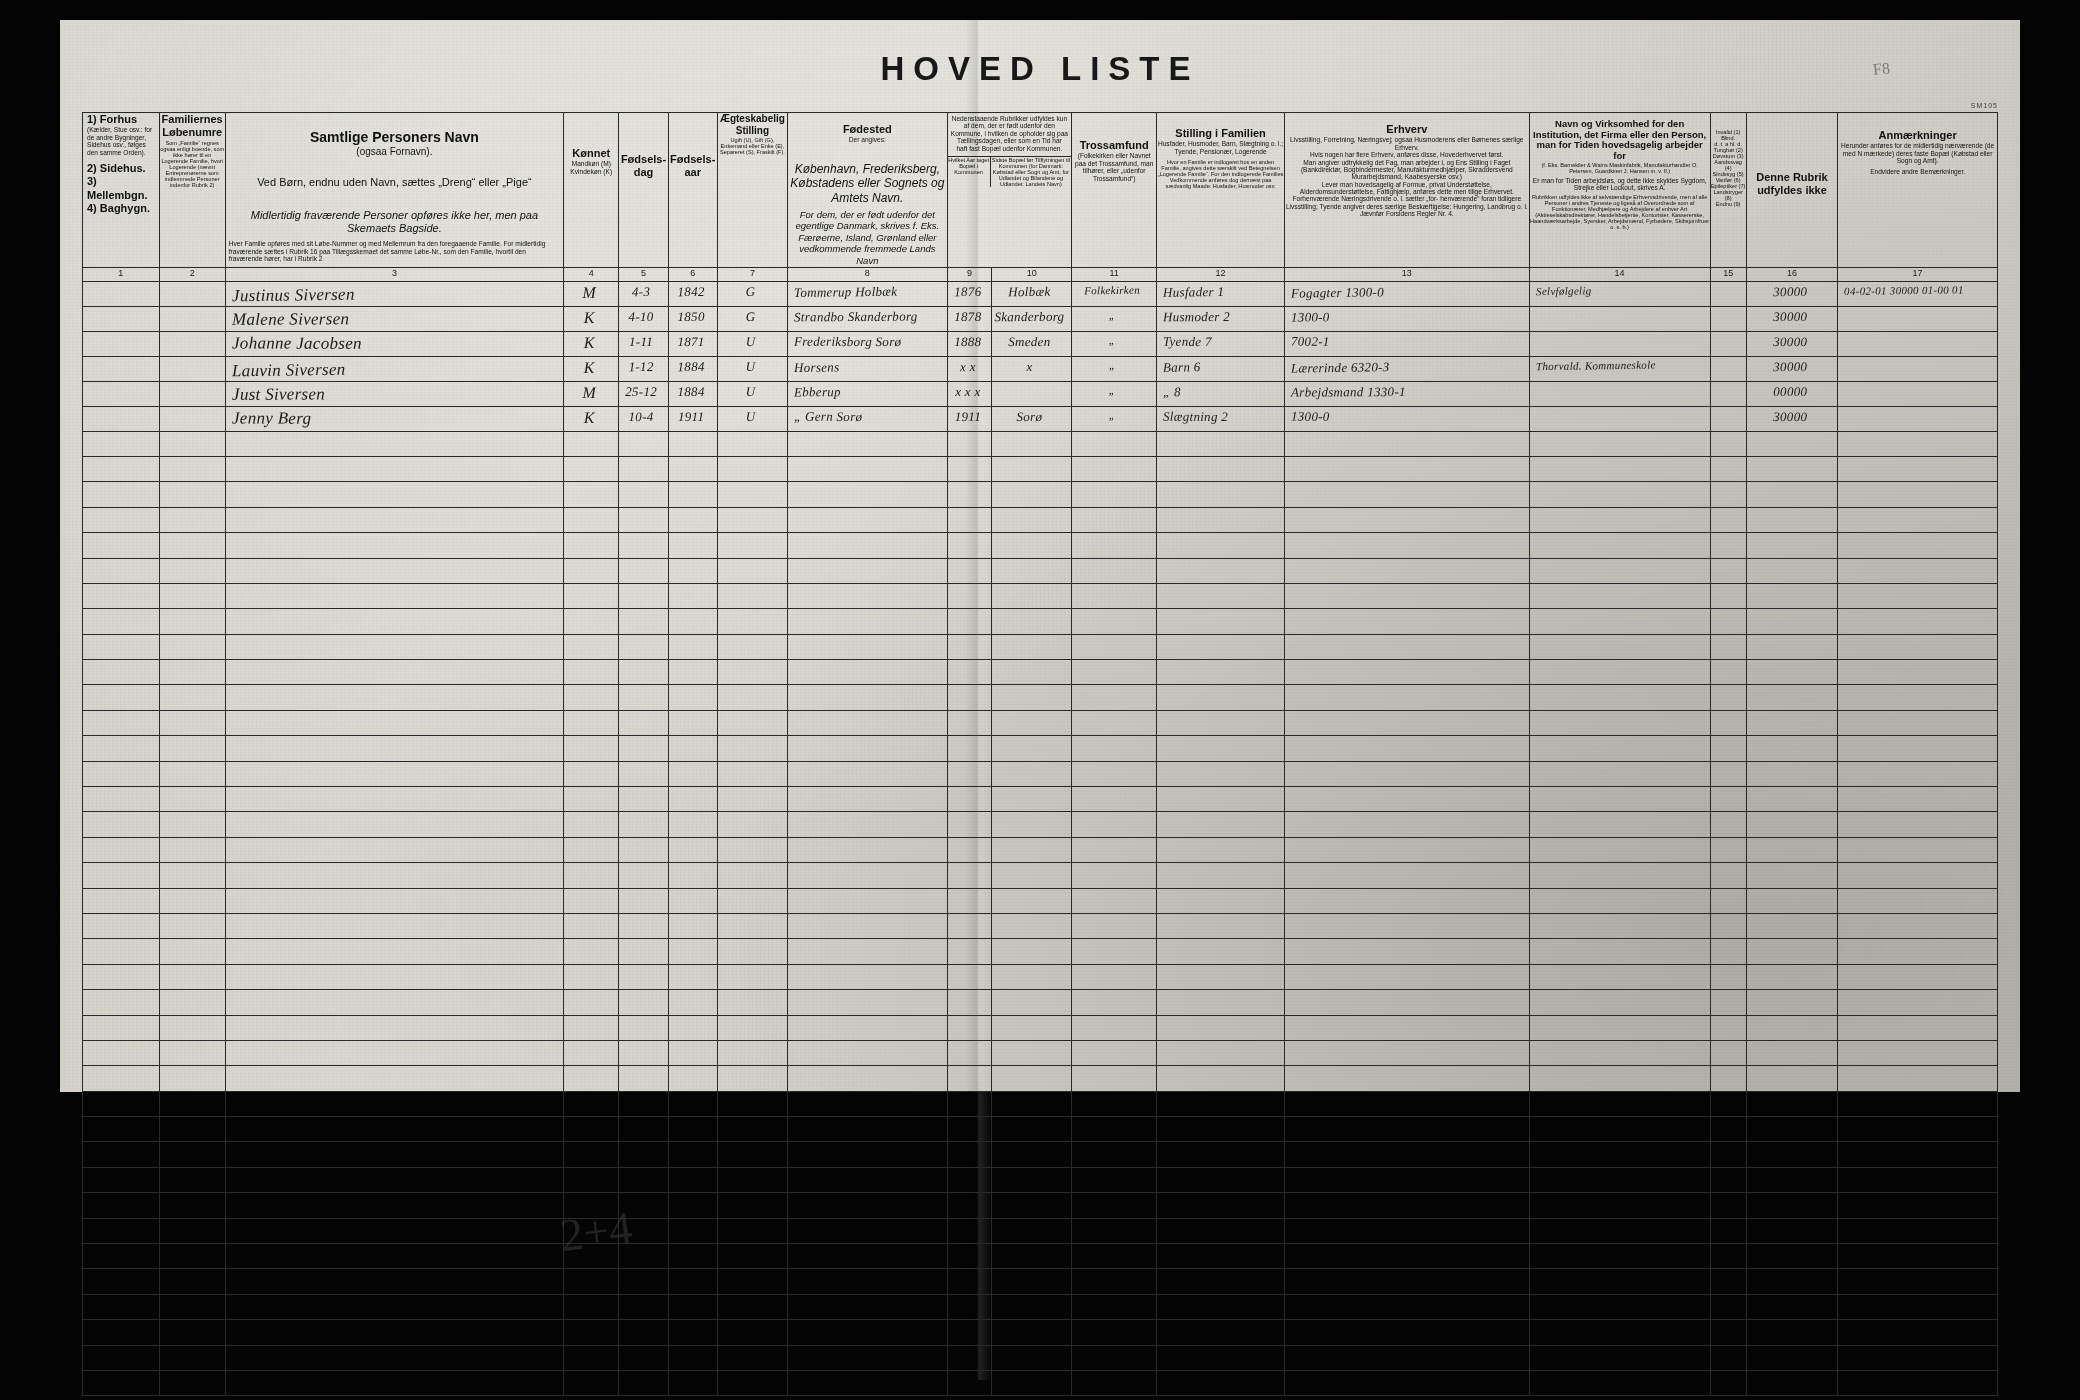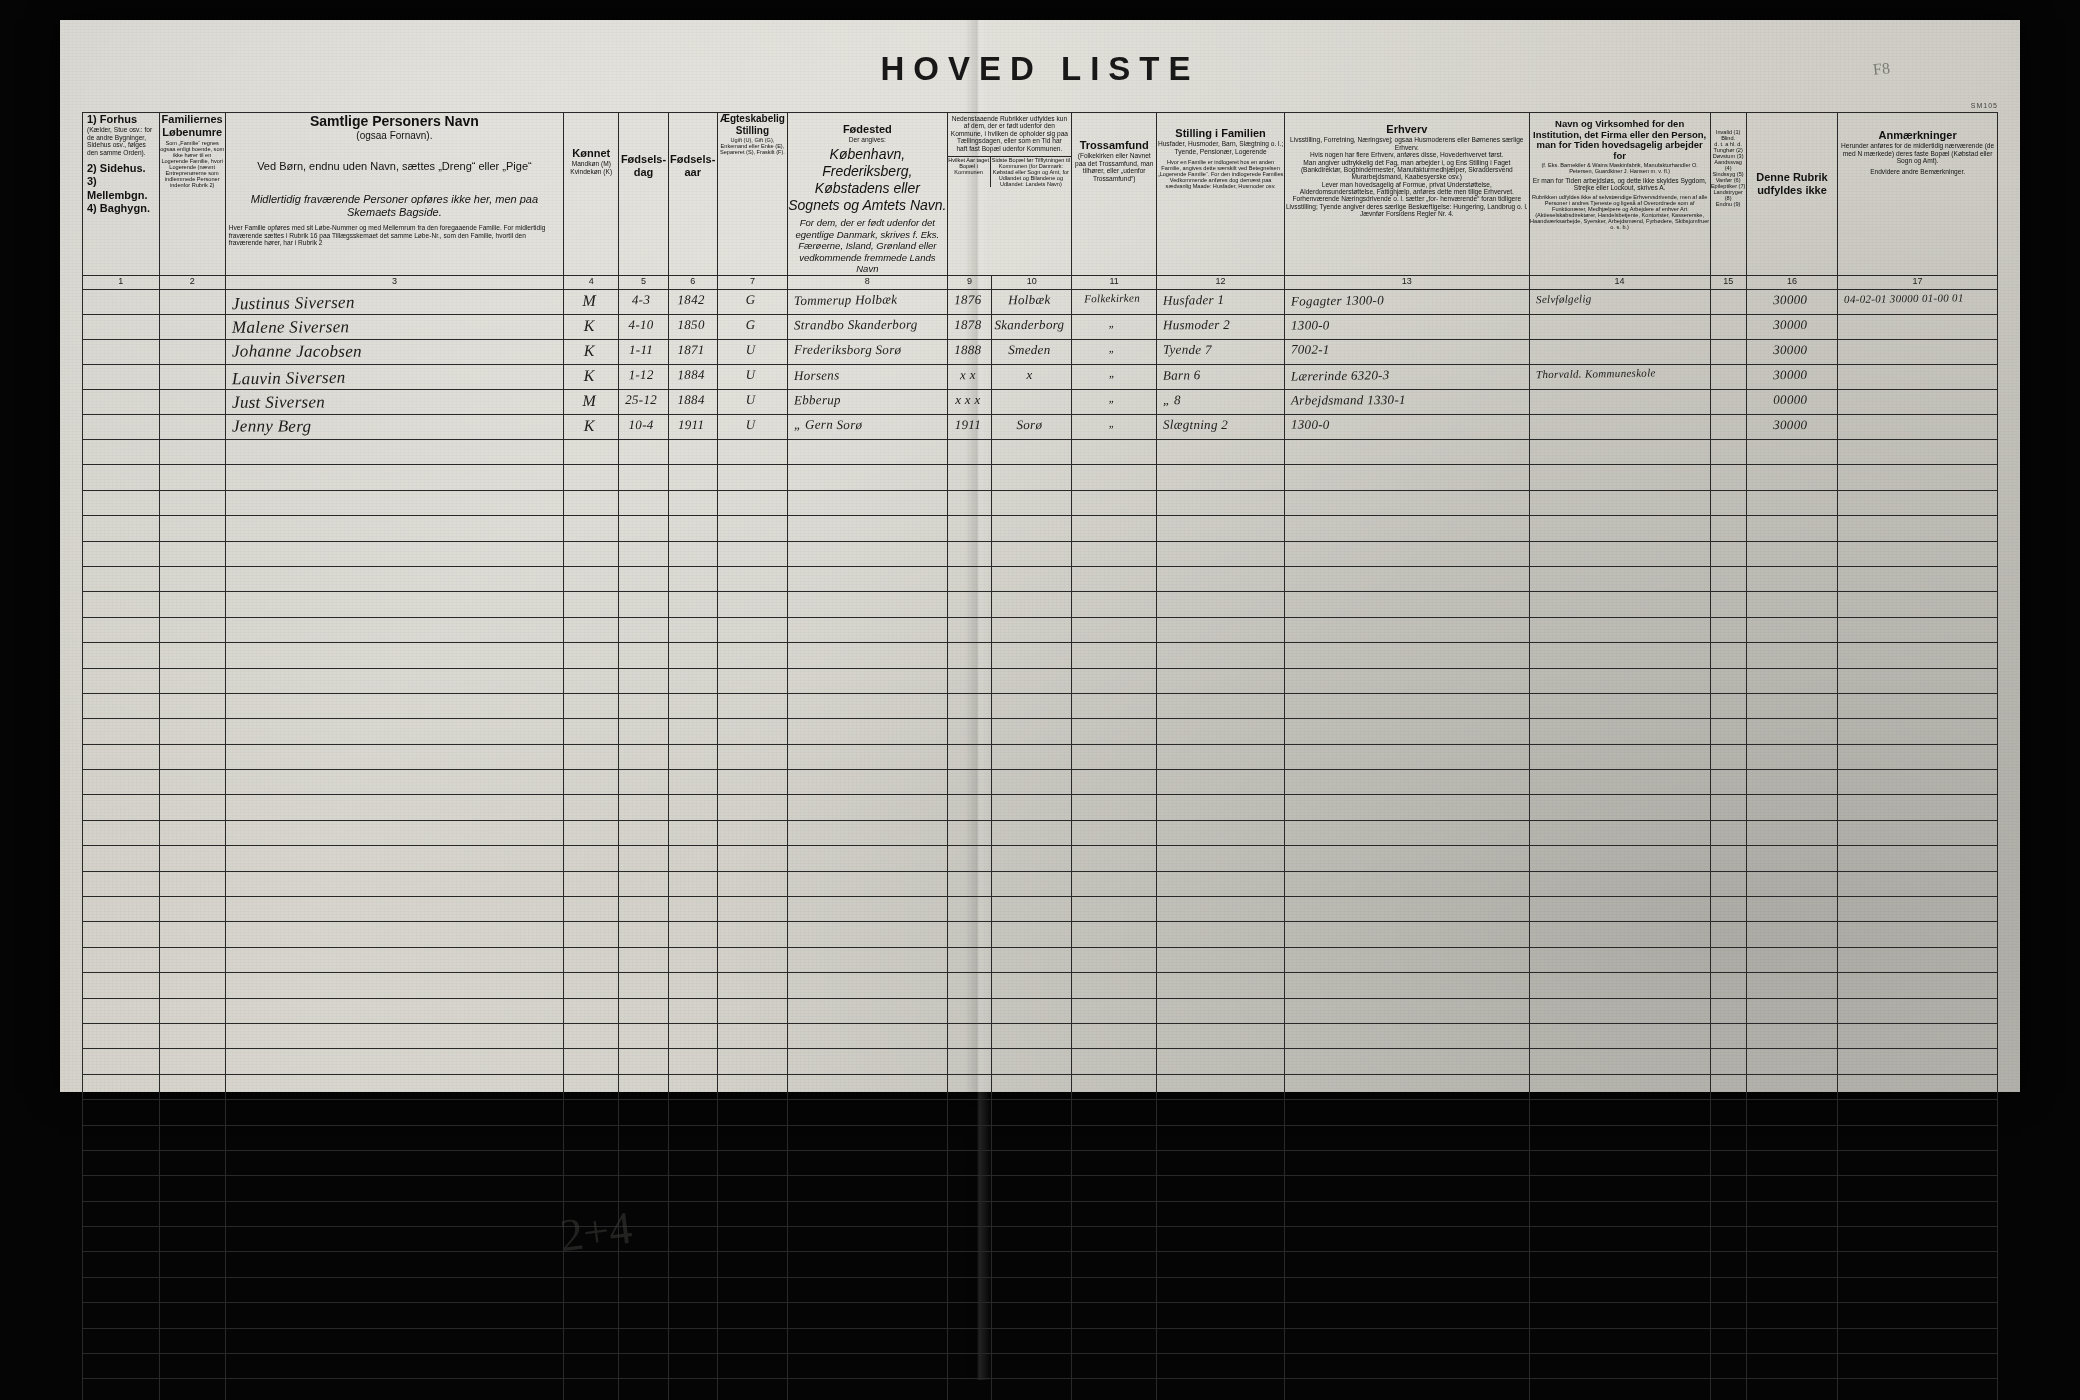--- a/index.html
+++ b/index.html
@@ -120,21 +120,21 @@
           <div class="med">3) Mellembgn.</div>
           <div class="med">4) Baghygn.</div>
         </td>
 
         <td class="hdr">
           <div class="med">Familiernes Løbenumre</div>
           <div class="xxs">Som „Familie“ regnes ogsaa enligt boende, som ikke hører til en Logerende Familie, hvori Logerende (nævnt Entreprenørerne som indlemmede Personer indenfor Rubrik 2)</div>
         </td>
 
         <td class="hdr">
-          <div class="big" style="margin-top:0">Samtlige Personers Navn</div>
+          <div class="big" style="margin-top:16px">Samtlige Personers Navn</div>
           <div style="font-size:10px">(ogsaa Fornavn).</div>
           <div style="font-size:11px;margin-top:18px">Ved Børn, endnu uden Navn, sættes „Dreng“ eller „Pige“</div>
           <div class="it" style="font-size:11px;margin-top:19px">Midlertidig fraværende Personer opføres ikke her, men paa Skemaets Bagside.</div>
           <div class="xs" style="margin-top:5px;text-align:left;padding:0 3px">Hver Familie opføres med sit Løbe-Nummer og med Mellemrum fra den foregaaende Familie. For midlertidig fraværende sættes i Rubrik 16 paa Tillægsskemaet det samme Løbe-Nr., som den Familie, hvortil den fraværende hører, har i Rubrik 2</div>
         </td>
 
         <td class="hdr">
           <div class="med" style="margin-top:34px">Kønnet</div>
           <div class="xs">Mandkøn (M) Kvindekøn (K)</div>
         </td>
@@ -148,21 +148,21 @@
         </td>
 
         <td class="hdr">
           <div class="med" style="font-size:10px">Ægteskabelig Stilling</div>
           <div class="xxs">Ugift (U), Gift (G), Enkemand eller Enke (E), Separeret (S), Fraskilt (F).</div>
         </td>
 
         <td class="hdr">
           <div class="med" style="margin-top:10px">Fødested</div>
           <div class="xs">Der angives:</div>
-          <div class="it" style="font-size:14px;margin-top:2px">København, Frederiksberg, Købstadens eller Sognets og Amtets Navn.</div>
+          <div class="it" style="font-size:12px;margin-top:18px">København, Frederiksberg, Købstadens eller Sognets og Amtets Navn.</div>
           <div class="it" style="font-size:9.5px;margin-top:3px">For dem, der er født udenfor det egentlige Danmark, skrives f. Eks. Færøerne, Island, Grønland eller vedkommende fremmede Lands Navn</div>
         </td>
 
         <td class="hdr" colspan="2">
           <div class="xs" style="padding:2px 3px">Nedenstaaende Rubrikker udfyldes kun af dem, der er født udenfor den Kommune, i hvilken de opholder sig paa Tællingsdagen, eller som en Tid har haft fast Bopæl udenfor Kommunen.</div>
           <table style="width:100%;border-collapse:collapse;margin-top:2px">
             <tbody>
                   <tr>
               <td style="width:42px;border:1px solid #2b2b2b;border-bottom:none;border-left:none;border-top:1px solid #2b2b2b" class="hdr">
                 <div class="xxs">Hvilket Aar taget Bopæl i Kommunen</div>

